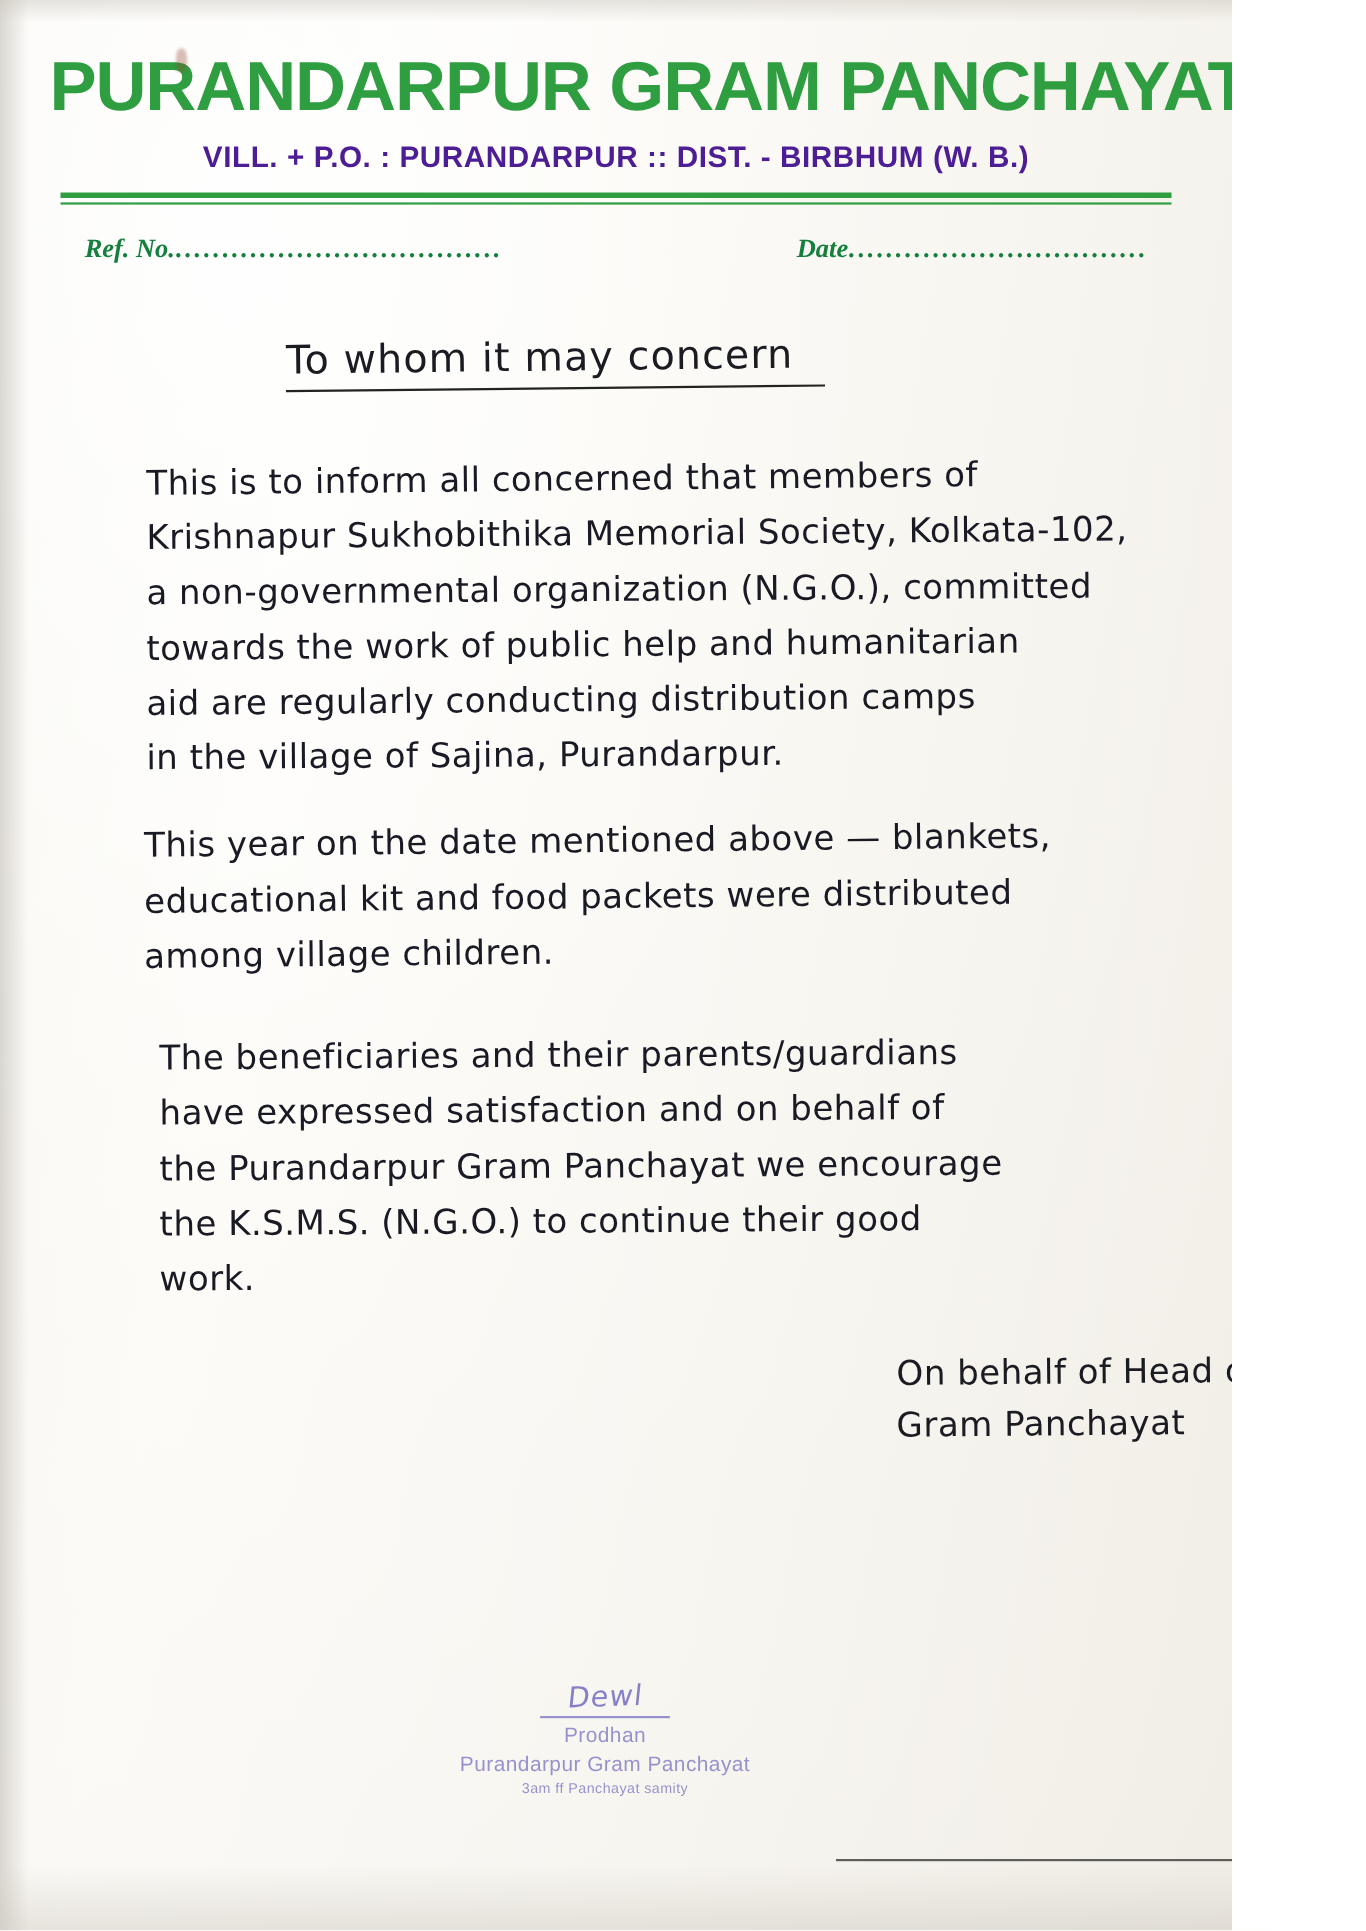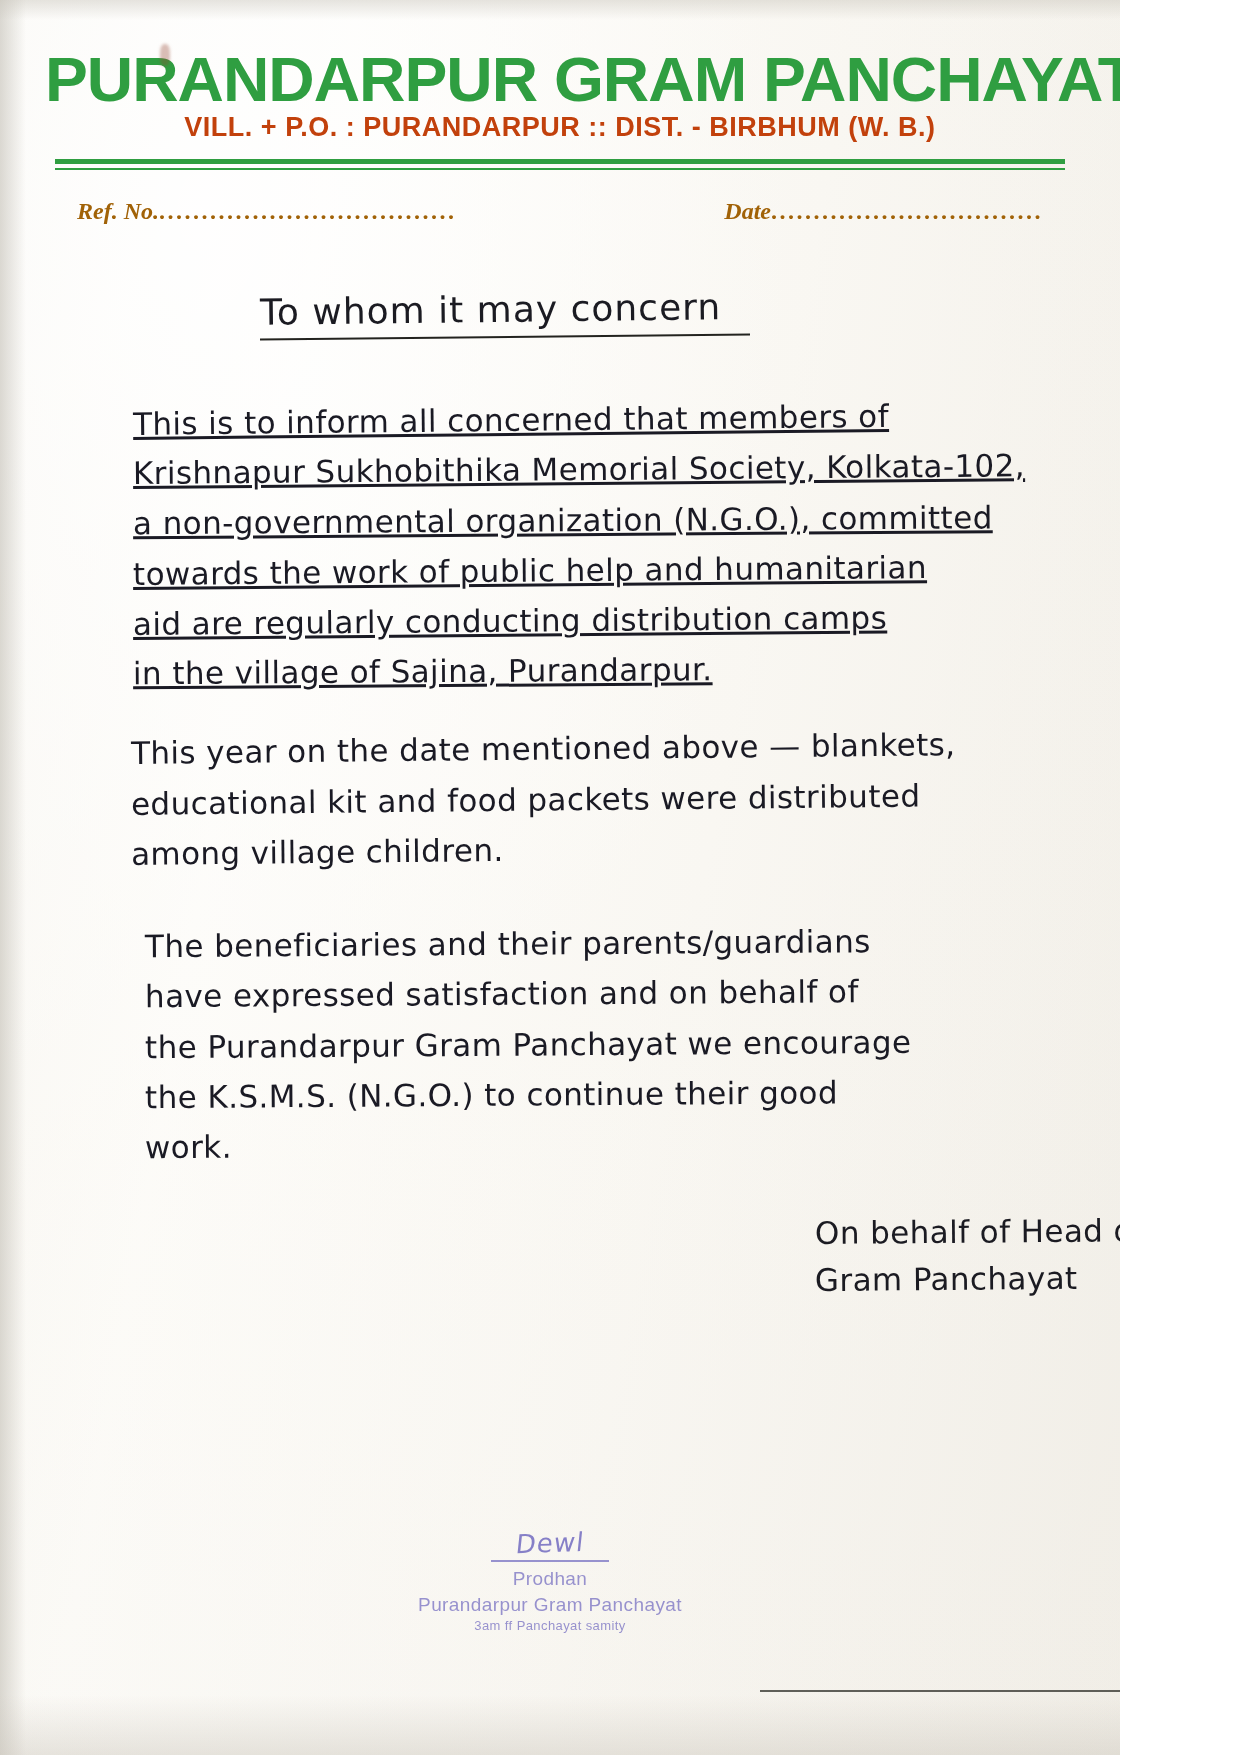--- a/index.html
+++ b/index.html
@@ -60,23 +60,24 @@
     color: #2f9e41;
     font-weight: bold;
     font-size: 63px;
     letter-spacing: -1px;
     line-height: 1.05;
     font-family: "Liberation Sans", sans-serif;
     transform: scaleX(1.02);
     white-space: nowrap;
   }
   .org-sub {
-    color: #c2410c;
+    color: #4c1d95;
     font-weight: bold;
     font-size: 27px;
+    margin-top: 16px;
     letter-spacing: 0.5px;
     white-space: nowrap;
   }
   .rule-wrap {
     margin-top: 16px;
   }
   .rule-thick {
     height: 5px;
     background: #2f9e41;
   }
@@ -88,21 +89,21 @@
 
   
   .refline {
     display: flex;
     justify-content: space-between;
     align-items: baseline;
     margin-top: 28px;
     padding: 0 22px;
   }
   .ref-item, .date-item {
-    color: #a16207;
+    color: #15803d;
     font-family: "Liberation Serif", serif;
     font-style: italic;
     font-weight: bold;
     font-size: 24px;
     white-space: nowrap;
   }
   .dots {
     font-style: normal;
     font-weight: bold;
     letter-spacing: 2.5px;
@@ -133,21 +134,21 @@
   }
 
   .para {
     font-size: 31px;
     line-height: 1.62;
     color: #1a1a24;
     letter-spacing: 0.4px;
   }
   .para .ln { display: block; white-space: nowrap; }
 
-  .para1 { margin-top: 56px; margin-left: 78px; text-decoration: underline; }
+  .para1 { margin-top: 56px; margin-left: 78px; }
   .para1 .ln:nth-child(1) { transform: rotate(-0.6deg); }
   .para1 .ln:nth-child(2) { transform: rotate(-0.5deg); }
   .para1 .ln:nth-child(3) { transform: rotate(-0.4deg); }
   .para1 .ln:nth-child(4) { transform: rotate(-0.5deg); }
   .para1 .ln:nth-child(5) { transform: rotate(-0.5deg); }
   .para1 .ln:nth-child(6) { transform: rotate(-0.4deg); }
 
   .para2 { margin-top: 28px; margin-left: 76px; }
   .para2 .ln { transform: rotate(-0.6deg); }
 

